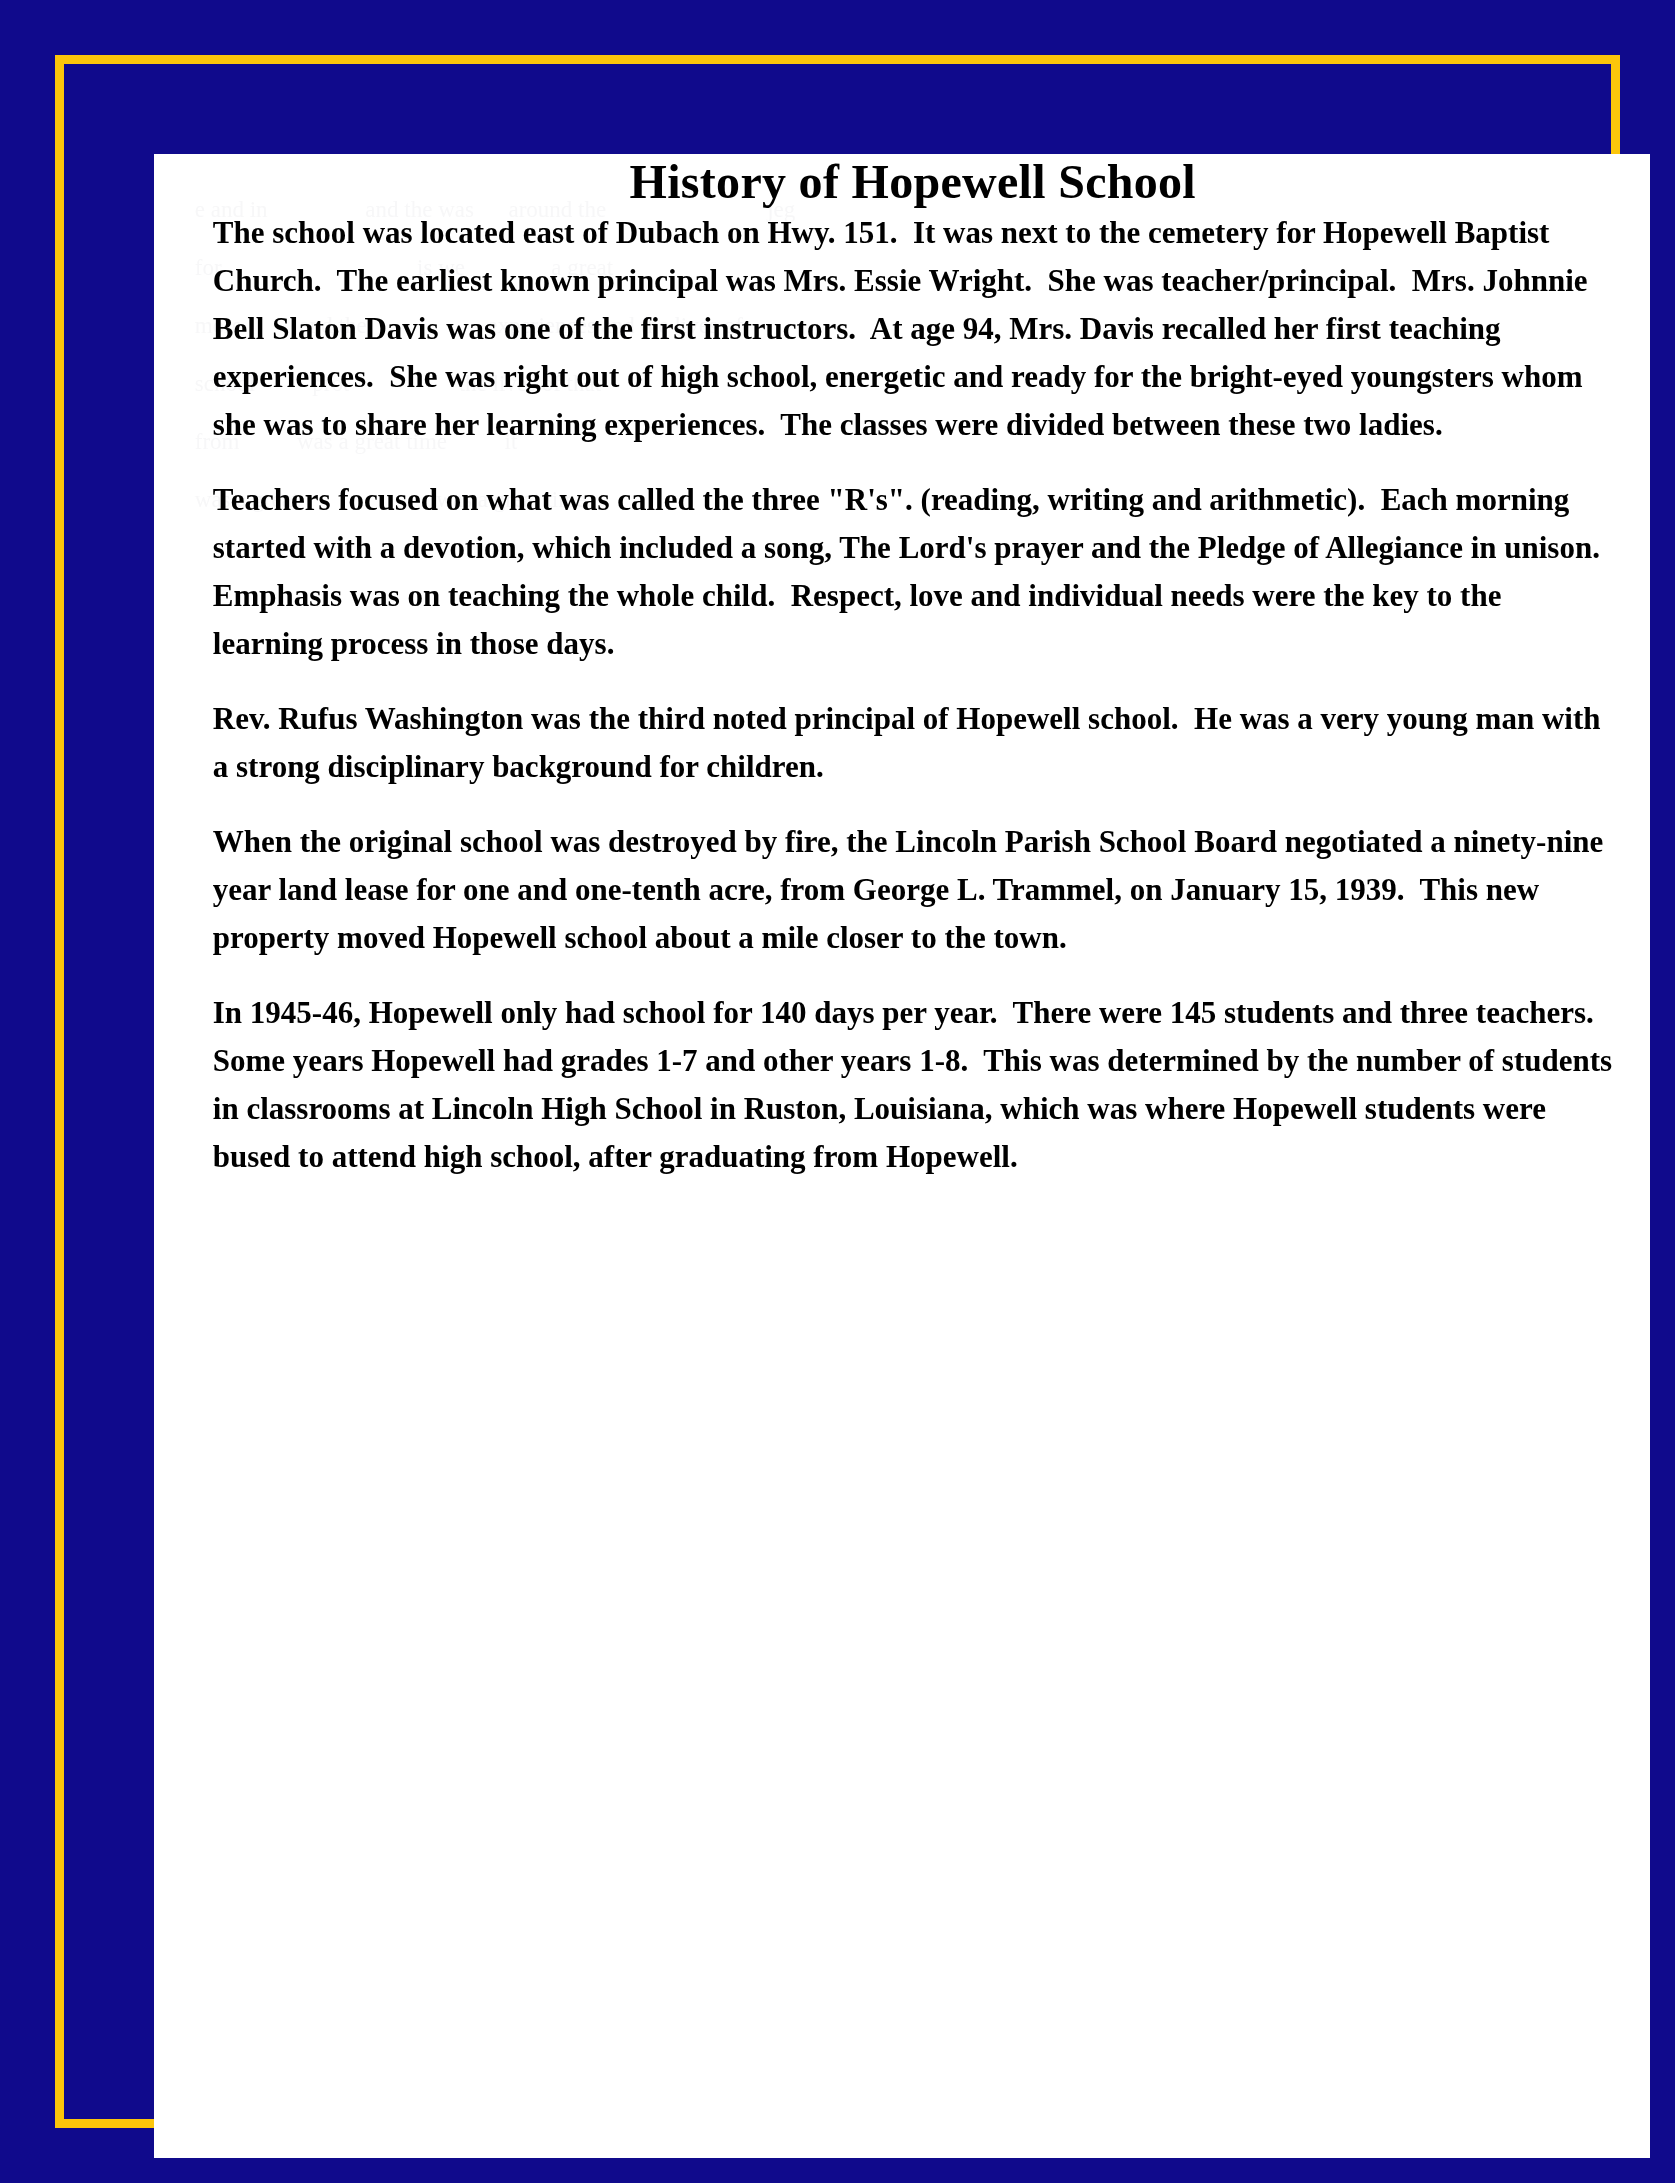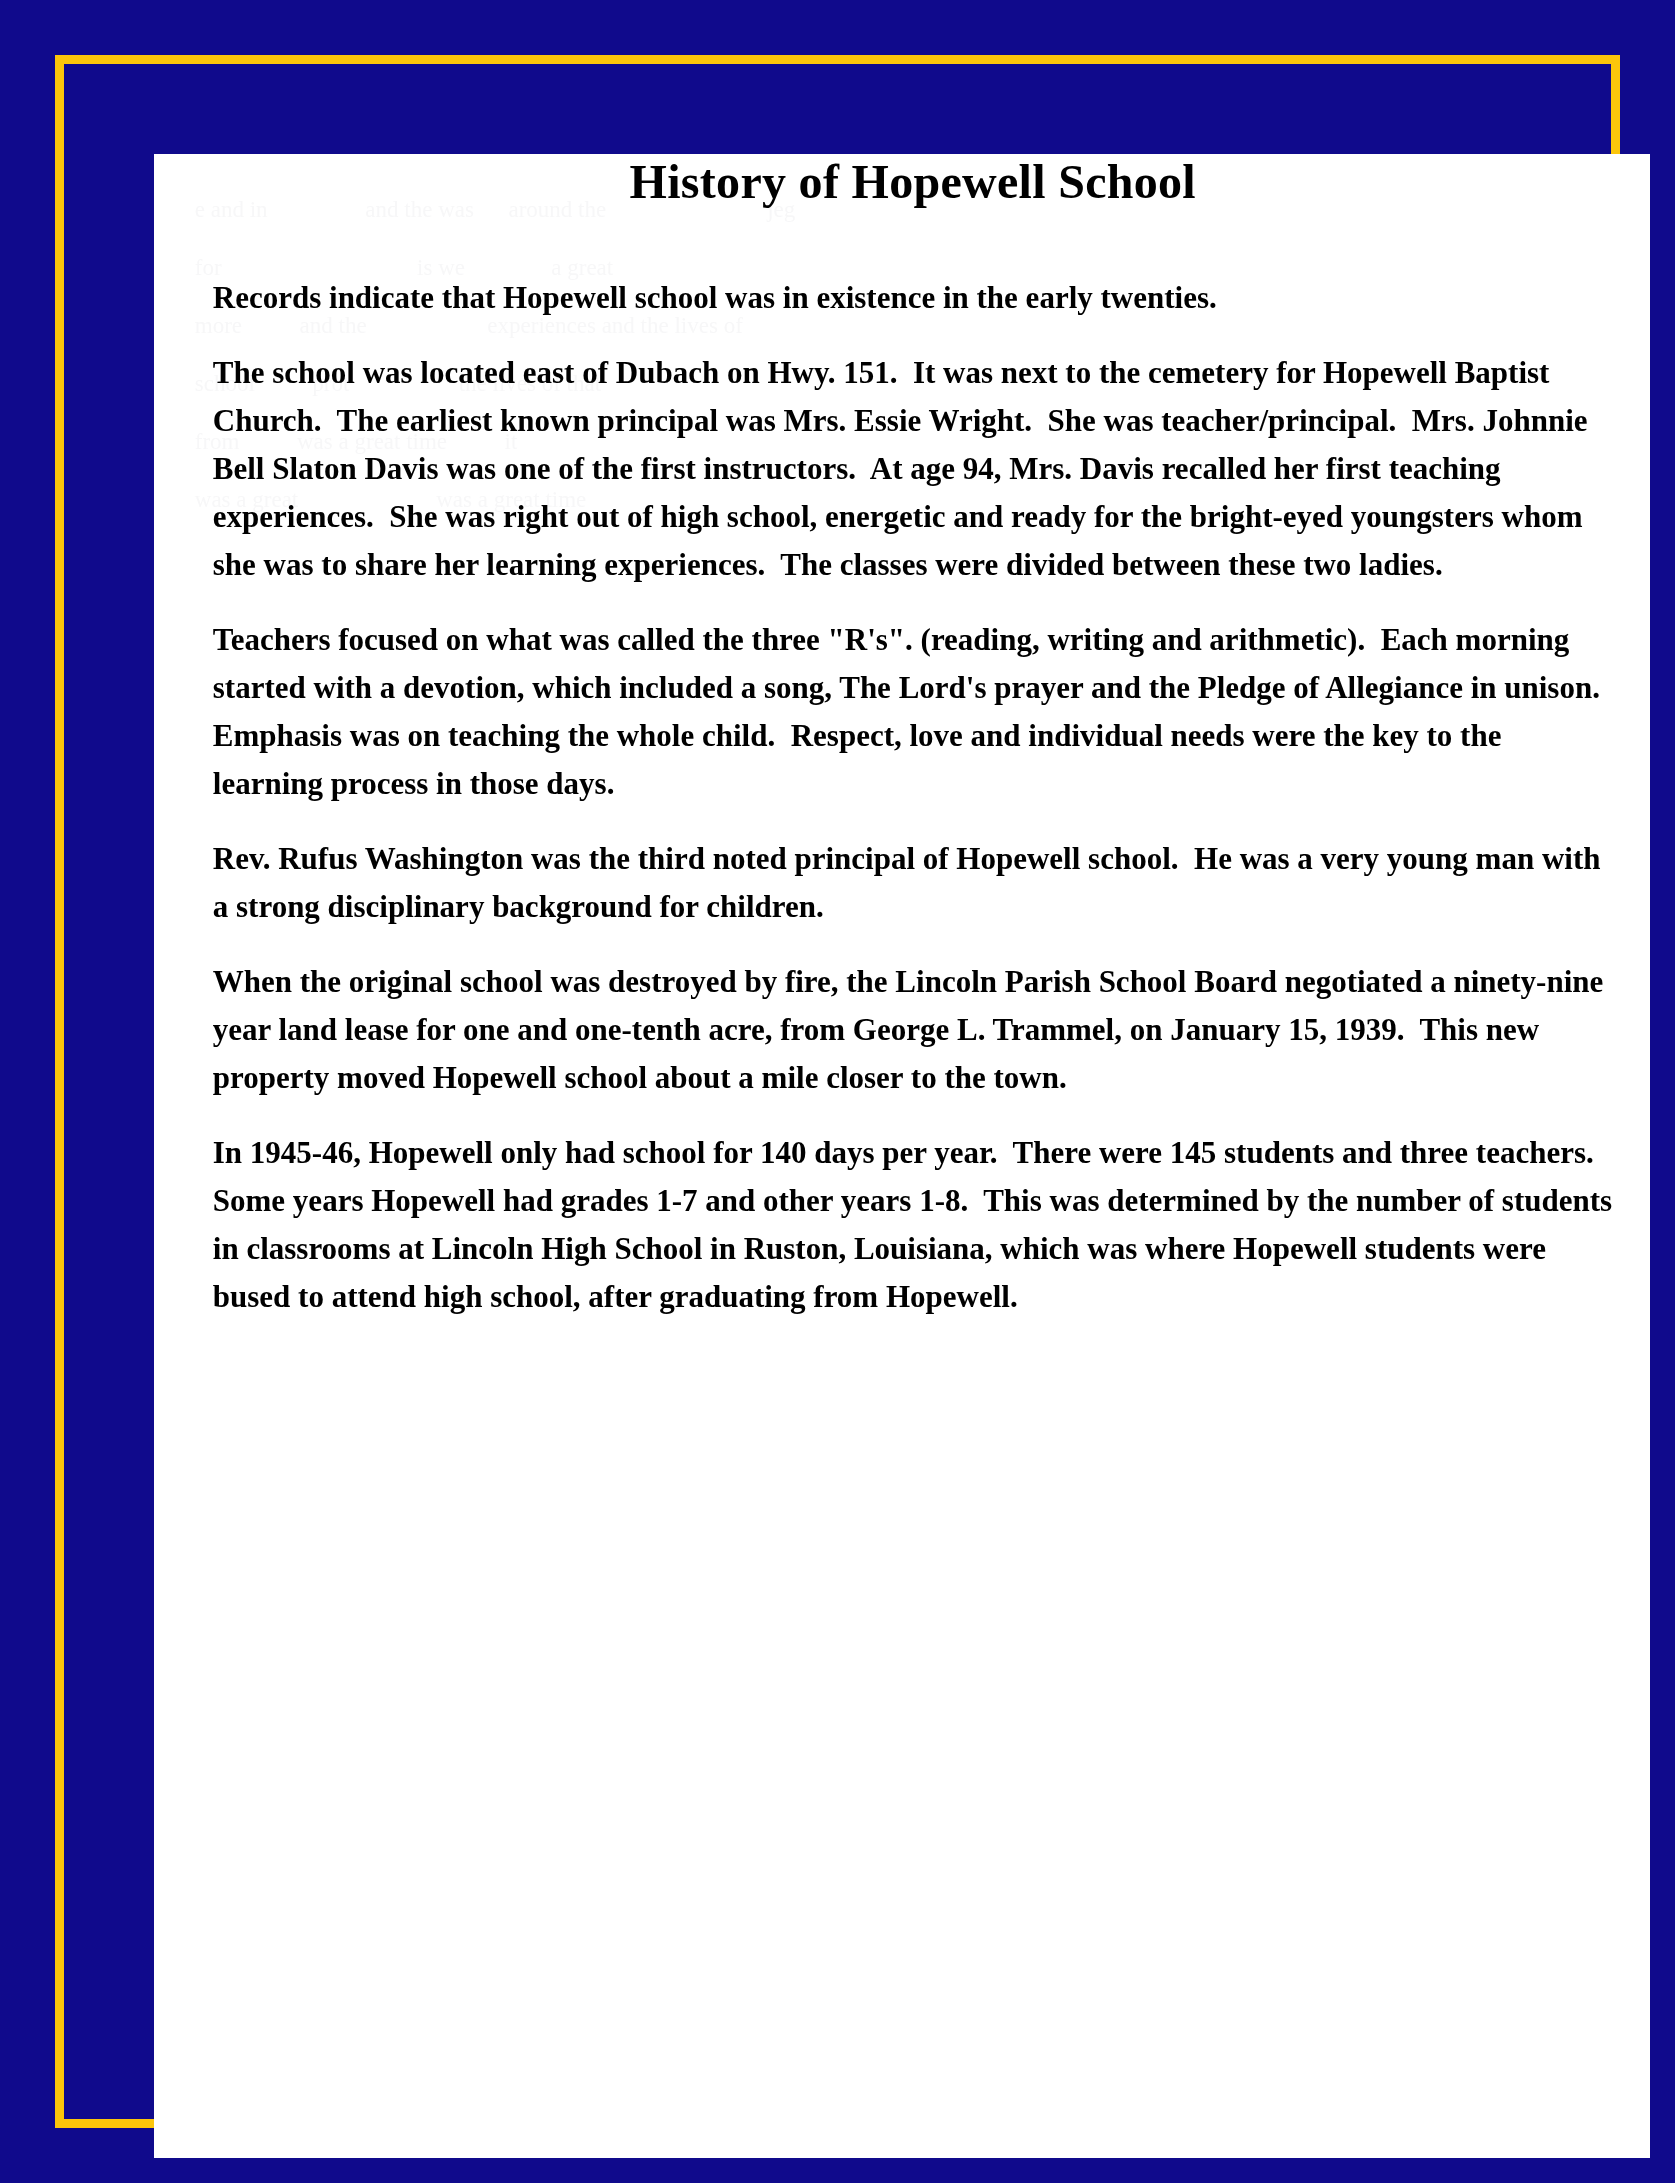--- a/index.html
+++ b/index.html
@@ -127,21 +127,20 @@
 for                                  is we               a great
 more          and the                     experiences and the lives of
 school          prot                   the lives of that
 from          was a great time          it
 was a great                        was a great time</div>
 
         <div class="doc-body">
 
           <h1 class="doc-title">History of Hopewell School</h1>
 
-          <p class="para first">Records indicate that Hopewell school was in existence in the early twenties.</p>
 
           <p class="para">The school was located east of Dubach on Hwy. 151.  It was next to the cemetery for Hopewell Baptist Church.  The earliest known principal was Mrs. Essie Wright.  She was teacher/principal.  Mrs. Johnnie Bell Slaton Davis was one of the first instructors.  At age 94, Mrs. Davis recalled her first teaching experiences.  She was right out of high school, energetic and ready for the bright-eyed youngsters whom she was to share her learning experiences.  The classes were divided between these two ladies.</p>
 
 
           <p class="para">Teachers focused on what was called the three "R's". (reading, writing and arithmetic).  Each morning started with a devotion, which included a song, The Lord's prayer and the Pledge of Allegiance in unison.  Emphasis was on teaching the whole child.  Respect, love and individual needs were the key to the learning process in those days.</p>
 
           <p class="para">Rev. Rufus Washington was the third noted principal of Hopewell school.  He was a very young man with a strong disciplinary background for children.</p>
 
           <p class="para">When the original school was destroyed by fire, the Lincoln Parish School Board negotiated a ninety-nine year land lease for one and one-tenth acre, from George L. Trammel, on January 15, 1939.  This new property moved Hopewell school about a mile closer to the town.</p>
 

